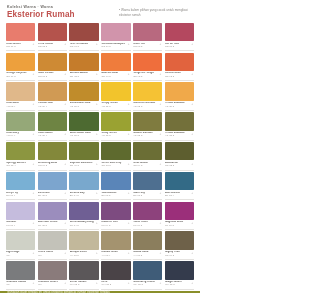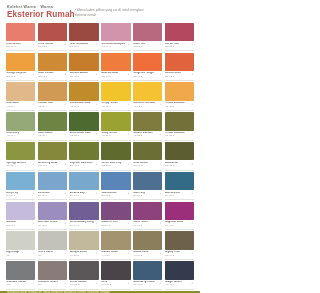--- a/index.html
+++ b/index.html
@@ -15,20 +15,21 @@
     background:#ffffff;
     position:relative;
     display:flex;
     flex-direction:column;
   }
 
   
   .header {
     padding:5px 7px 3px 7px;
     display:flex;
+    justify-content:space-between;
     align-items:flex-start;
   }
   .header-left { display:flex; flex-direction:column; gap:1px; }
   .kicker {
     font-size:3.6px;
     letter-spacing:0.35px;
     color:#6d6a66;
     font-weight:700;
     text-transform:none;
     line-height:1.2;

